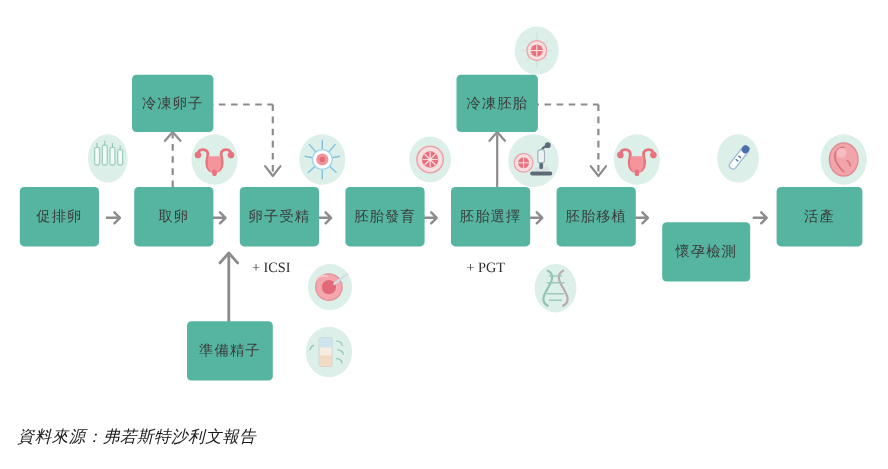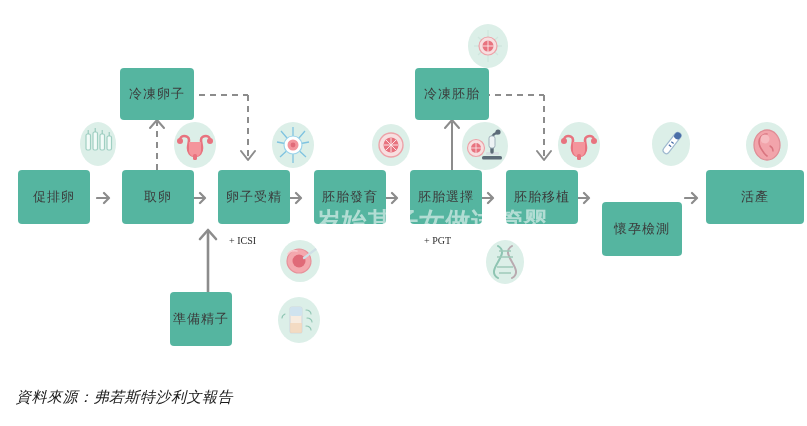--- a/index.html
+++ b/index.html
@@ -40,21 +40,21 @@
 
   
   .chev{position:absolute;top:191px;width:16px;height:14px;}
 
   
   .conn{position:absolute;}
 
   
   .cap{
     position:absolute;
-    font-size:10px;
+    font-size:13px;
     color:#2d2d2d;
     font-family:"Liberation Serif","DejaVu Serif",serif;
     white-space:nowrap;
   }
 
   
   .watermark{
     position:absolute;
     left:297px;top:205px;
     font-size:25px;
@@ -269,21 +269,21 @@
       </g>
     </svg>
   </div>
 
   <div class="box aux" style="left:120px;top:68px;">
     <span>冷凍卵子</span>
   </div>
   <div class="box aux" style="left:415px;top:68px;">
     <span>冷凍胚胎</span>
   </div>
-  <div class="box aux" style="left:170px;top:292px;width:62px;height:54px;">
+  <div class="box aux" style="left:170px;top:292px;width:78px;height:54px;">
     <span>準備精子</span>
   </div>
 
   <div class="box main" style="left:18px;">
     <span>促排卵</span>
   </div>
   <div class="box main" style="left:122px;">
     <span>取卵</span>
   </div>
   <div class="box main" style="left:218px;">
@@ -294,24 +294,23 @@
   </div>
   <div class="box main" style="left:410px;">
     <span>胚胎選擇</span>
   </div>
   <div class="box main" style="left:506px;">
     <span>胚胎移植</span>
   </div>
   <div class="box main" style="left:602px;width:80px;margin-top:32px;">
     <span>懷孕檢測</span>
   </div>
-  <div class="box main" style="left:706px;width:98px;">
+  <div class="box main" style="left:706px;width:78px;">
     <span>活產</span>
   </div>
 
-  <div class="watermark">7岁始其子女做试管婴</div>
 
   <div class="cap" style="left:229px;top:235px;">+ ICSI</div>
   <div class="cap" style="left:424px;top:235px;">+ PGT</div>
 
   <div class="source">資料來源：弗若斯特沙利文報告</div>
 
 </div>
 
 </body></html>

